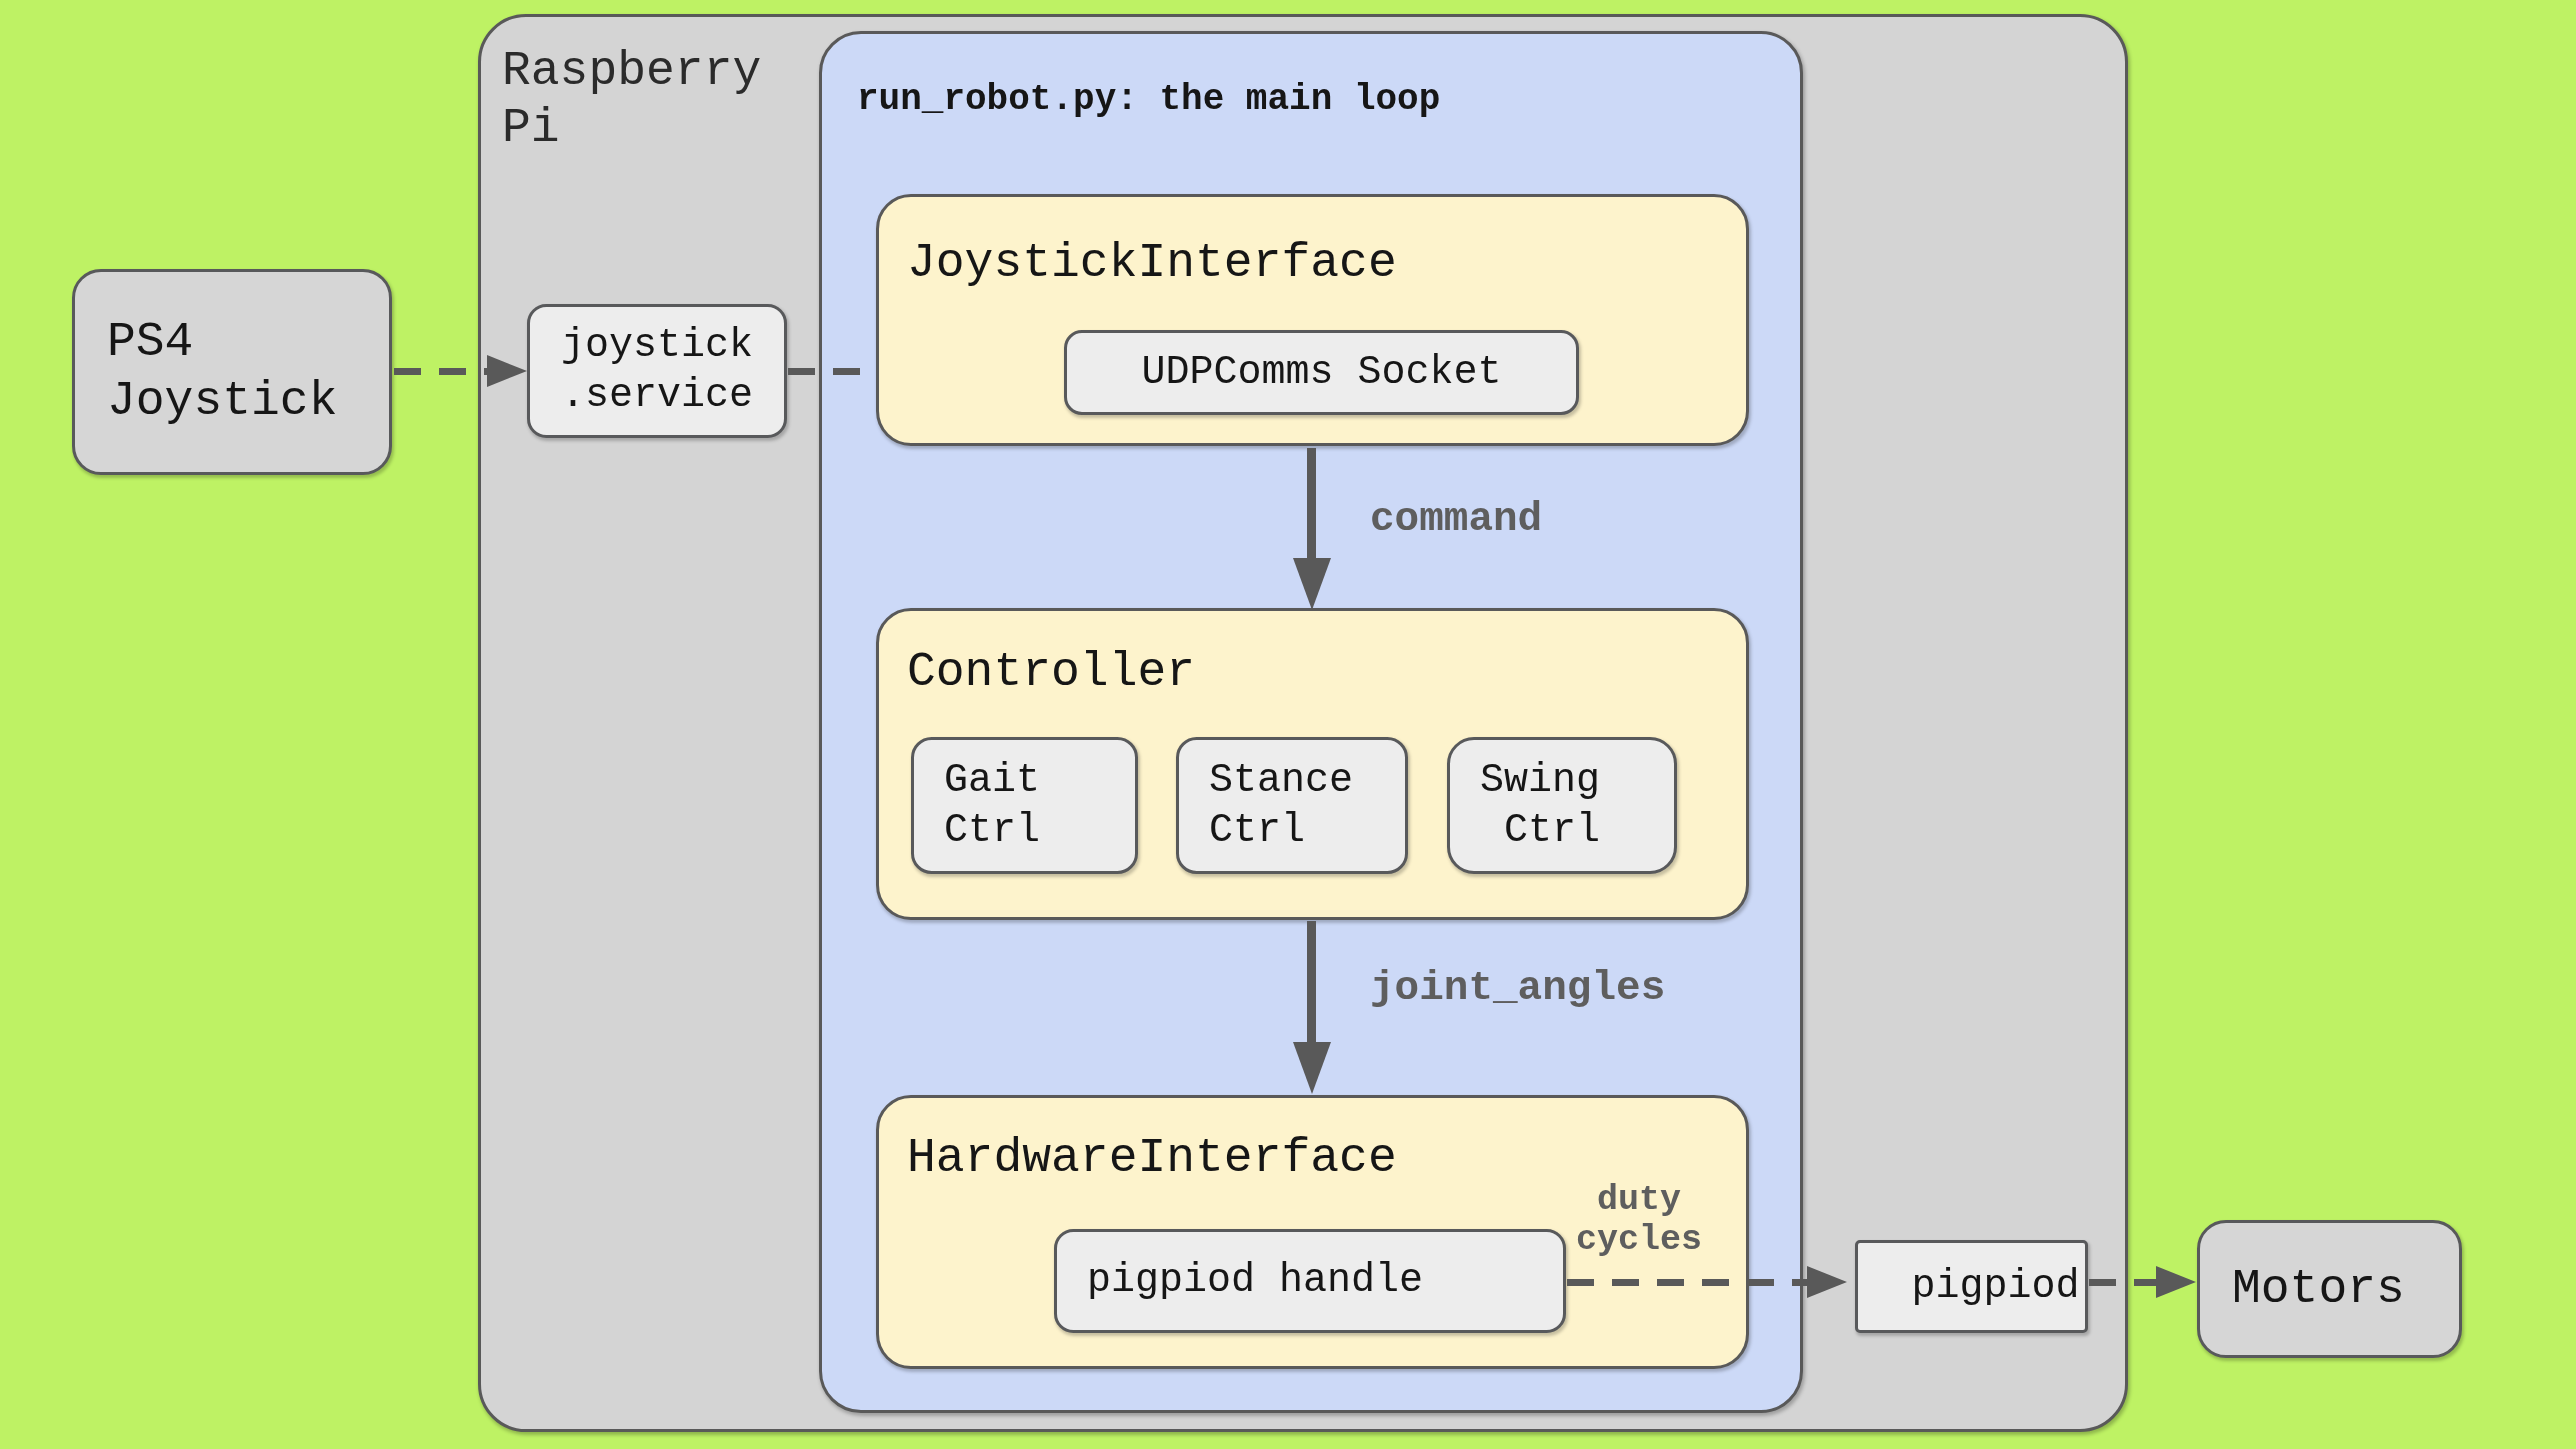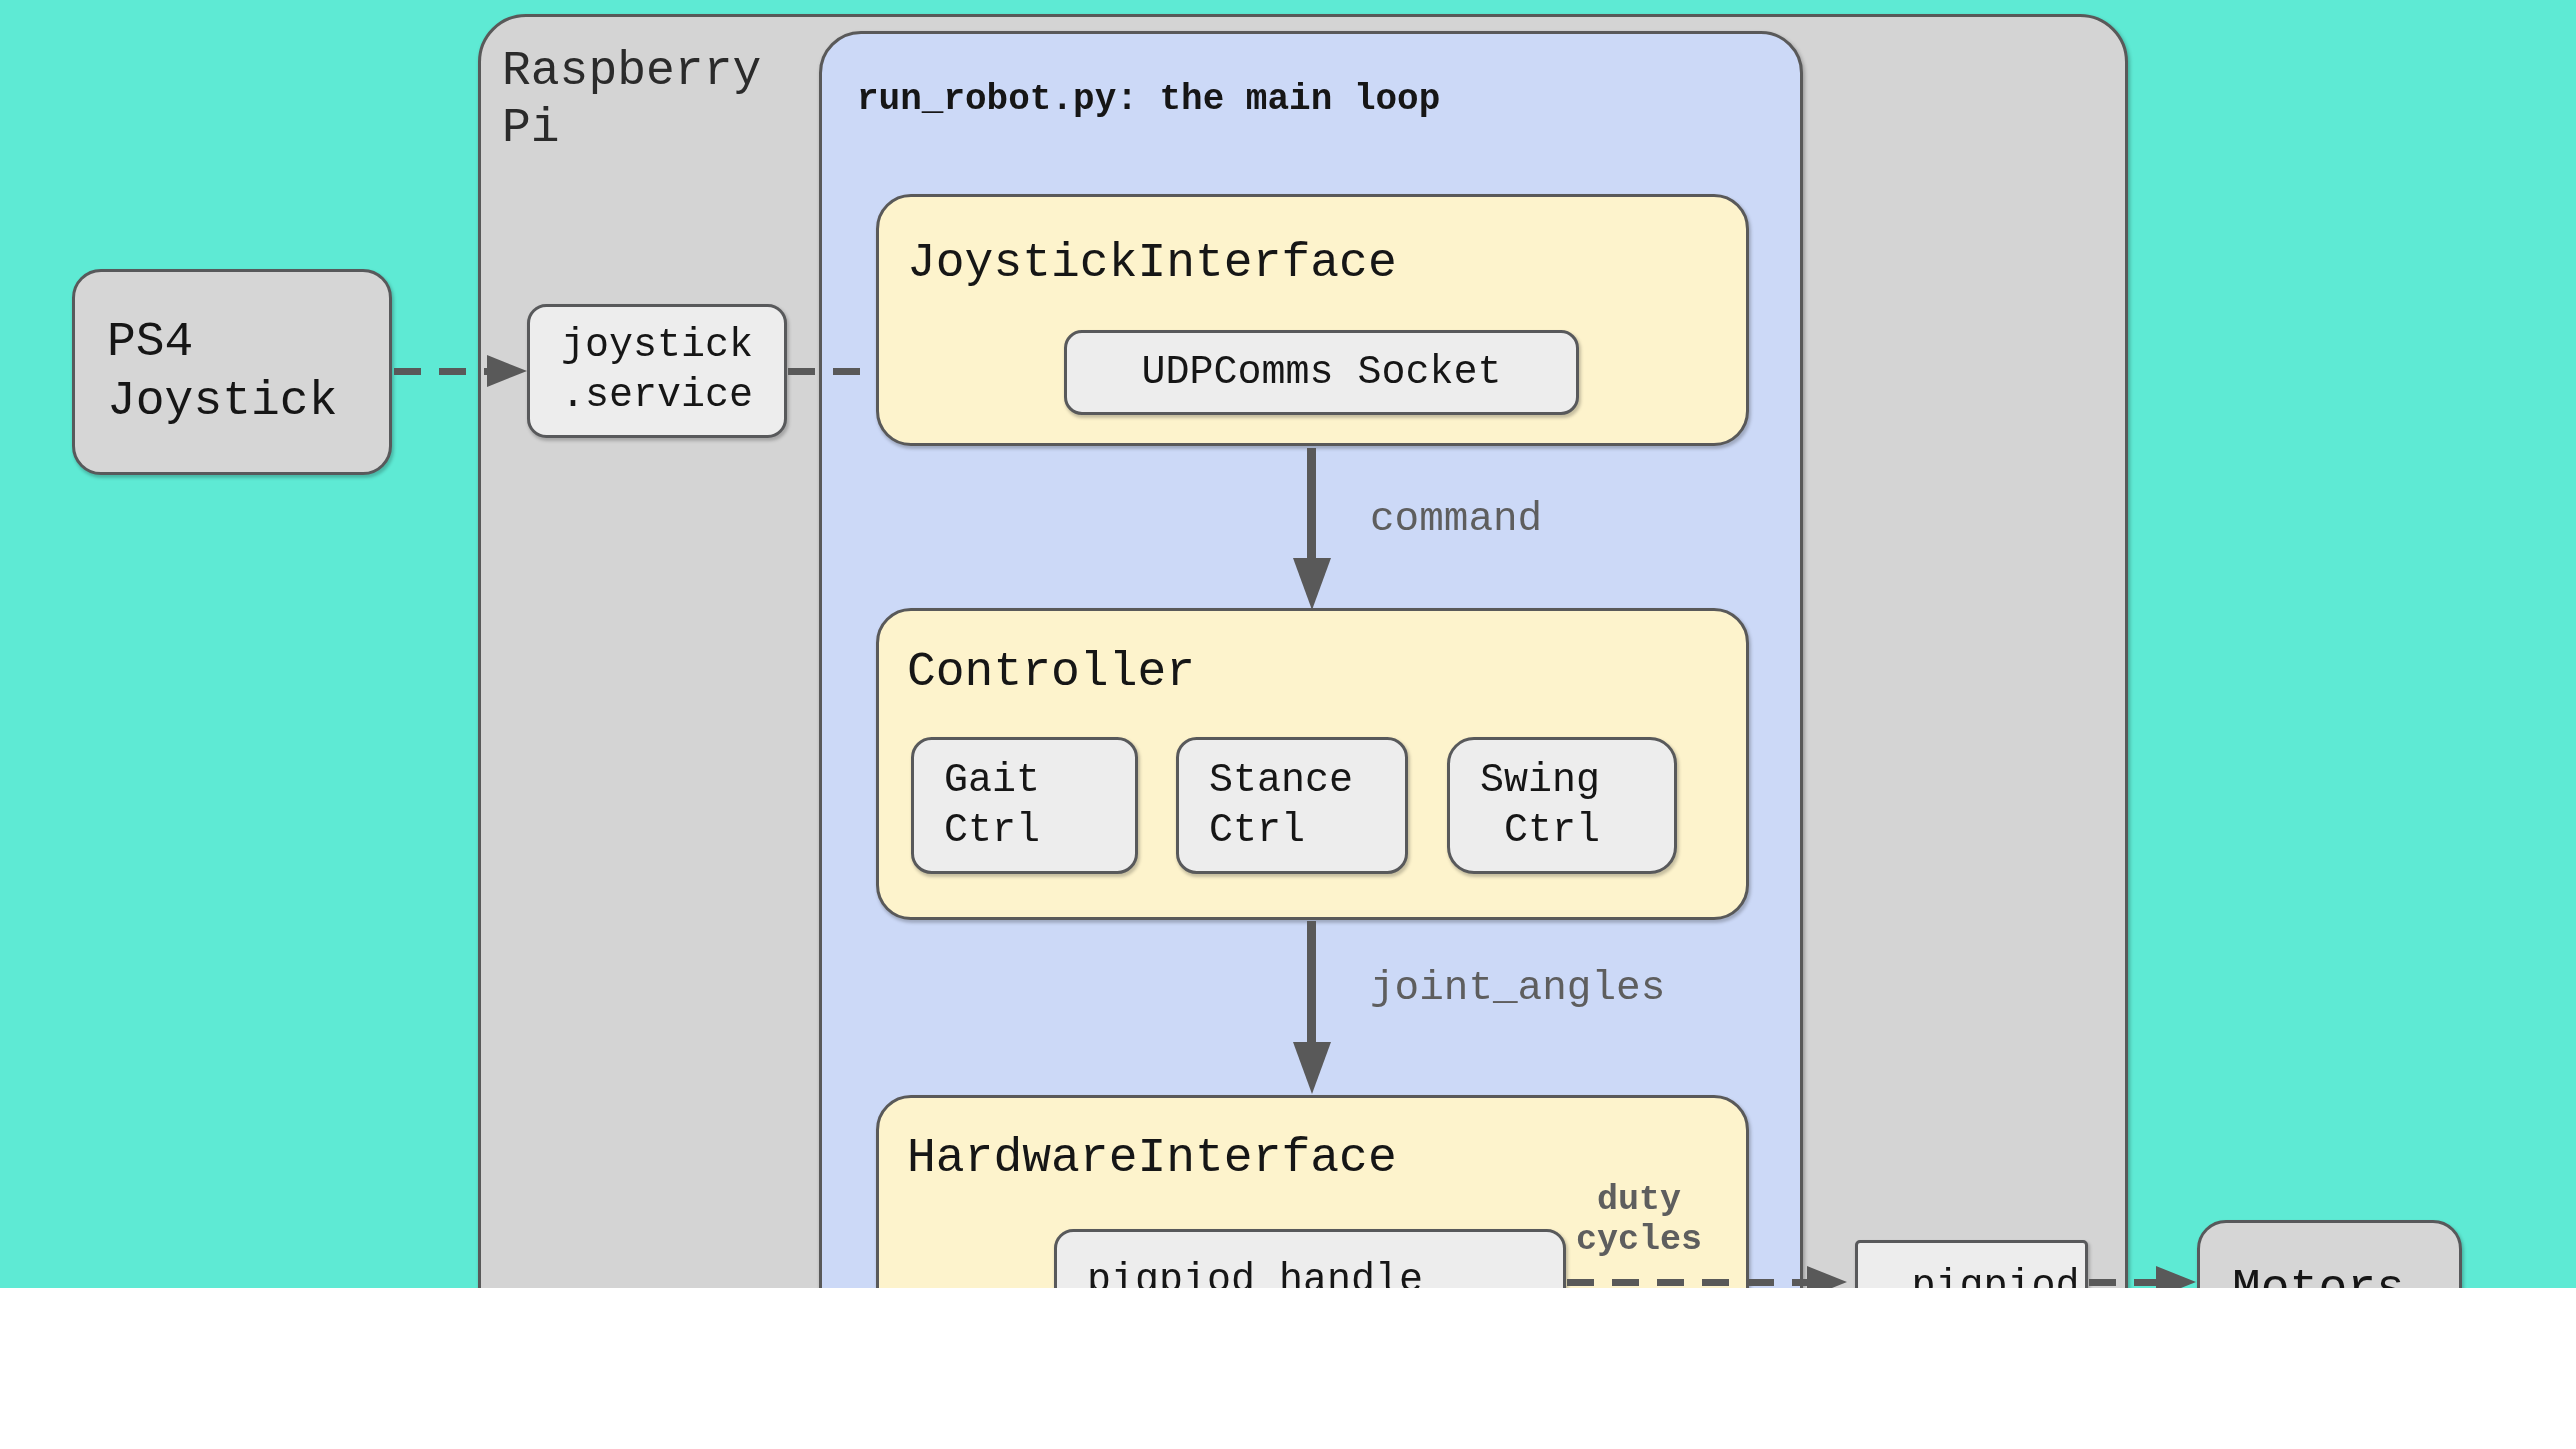--- a/index.html
+++ b/index.html
@@ -1,16 +1,16 @@
 <!DOCTYPE html>
 <html style="font-size:10.3px"><head>
 <meta charset="utf-8">
 <style>
   html,body{margin:0;padding:0;background:#ffffff;}
-  #canvas{position:relative;width:2576px;height:1288px;background:#5eead4;overflow:hidden;
+  #canvas{position:relative;width:2576px;height:1449px;background:#bef264;overflow:hidden;
           font-family:"Liberation Mono","DejaVu Sans Mono",monospace;color:#161616;}
 
   .abs{position:absolute;box-sizing:border-box;}
 
   
   .container{border:3.9px solid #595959;box-shadow:1.9px 2.6px 3.9px rgba(0,0,0,0.25);}
   .rpi{left:478px;top:14px;width:1650px;height:1418px;background:#d4d4d4;border-radius:48px;}
   .blue{left:819px;top:31px;width:984px;height:1382px;background:#ccd9f7;border-radius:42px;}
 
   
@@ -25,21 +25,21 @@
   .gray-node{background:#d6d6d6;border-width:3.9px;border-radius:29px;}
   .inner-node{background:#ededed;border-radius:19.3px;}
   .pad-left{justify-content:flex-start;padding-left:30px;}
   .centered{justify-content:center;}
 
   
   .t-big{font-size:48px;line-height:1.22;white-space:pre-line;padding-left:32px;}
   .t-small{font-size:40px;line-height:1.24;white-space:pre-line;}
   .t-title{font-size:36px;font-weight:bold;letter-spacing:0;}
   .t-class{font-size:48px;}
-  .t-arrow{font-size:41px;font-weight:normal;color:#5e5e5e;}
+  .t-arrow{font-size:41px;font-weight:bold;color:#5e5e5e;}
   .t-duty{font-size:35px;font-weight:bold;color:#5e5e5e;line-height:1.15;white-space:pre-line;text-align:center;}
   .rpi-label{font-size:48px;line-height:1.18;white-space:pre-line;color:#2b2b2b;}
 
   
   .dash{height:7px;background:repeating-linear-gradient(90deg,#595959 0 27px,transparent 27px 45px);}
   .head-r{width:0;height:0;border-top:16.7px solid transparent;border-bottom:16.7px solid transparent;border-left:40px solid #595959;}
   .vline{width:9px;background:#595959;}
   .head-d{width:0;height:0;border-left:19.3px solid transparent;border-right:19.3px solid transparent;border-top:52px solid #595959;}
 </style>
 </head>

